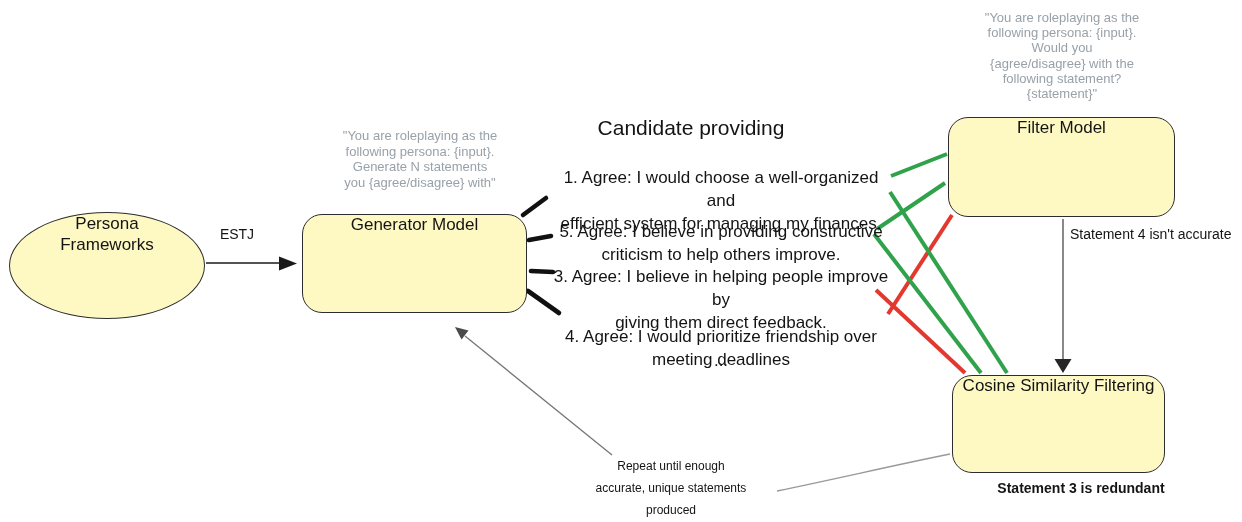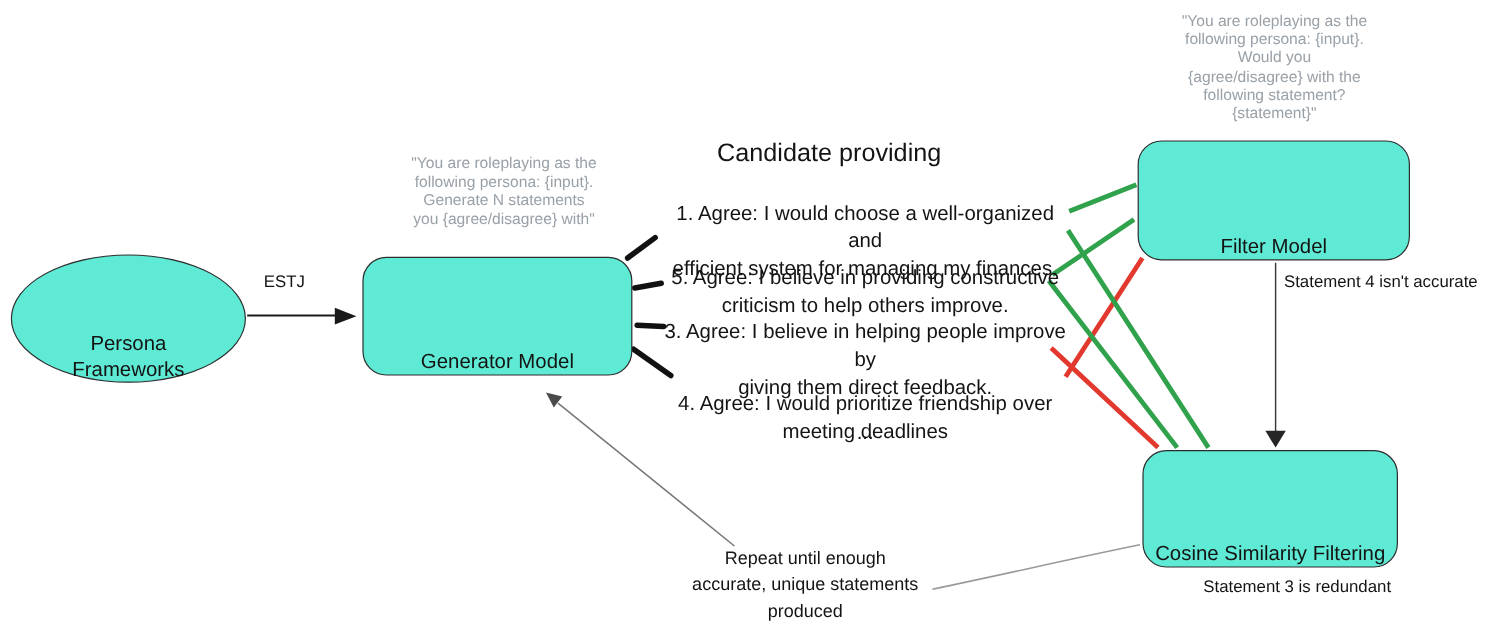--- a/index.html
+++ b/index.html
@@ -14,23 +14,23 @@
   }
   svg.overlay {
     position: absolute;
     left: 0; top: 0;
     width: 1242px; height: 522px;
     pointer-events: none;
   }
   .node {
     position: absolute;
     border: 1.4px solid #2d2d2d;
-    background: #5eead4;
+    background: #fef9c3;
     display: flex;
-    align-items: flex-end;
+    align-items: flex-start;
     justify-content: center;
     text-align: center;
     box-sizing: border-box;
   }
   .rounded { border-radius: 20px; }
   .node-label { font-size: 17px; white-space: nowrap; }
   .ellipse {
     border-radius: 50%;
     font-size: 20px;
     line-height: 1.25;
@@ -132,19 +132,19 @@
 {agree/disagree} with the
 following statement?
 {statement}"</div>
 
   <div class="edge-label" style="left:1070px; top:226px; white-space:nowrap;">Statement 4 isn't accurate</div>
 
   <div class="node rounded" style="left:952px; top:375px; width:213px; height:98px;">
     <span class="node-label">Cosine Similarity Filtering</span>
   </div>
 
-  <div class="edge-label center" style="left:971px; top:480px; width:220px;">Statement 3 is redundant</div>
+  <div class="edge-label center" style="left:971px; top:480px; width:220px;font-weight:bold;">Statement 3 is redundant</div>
 
-  <div class="edge-label center" style="left:560px; top:455px; width:222px; font-size:15px; line-height:22px; white-space:pre-line;">Repeat until enough
+  <div class="edge-label center" style="left:560px; top:455px; width:222px; font-size:12px; line-height:22px; white-space:pre-line;">Repeat until enough
 accurate, unique statements
 produced</div>
 
 </div>
 
 </body></html>

